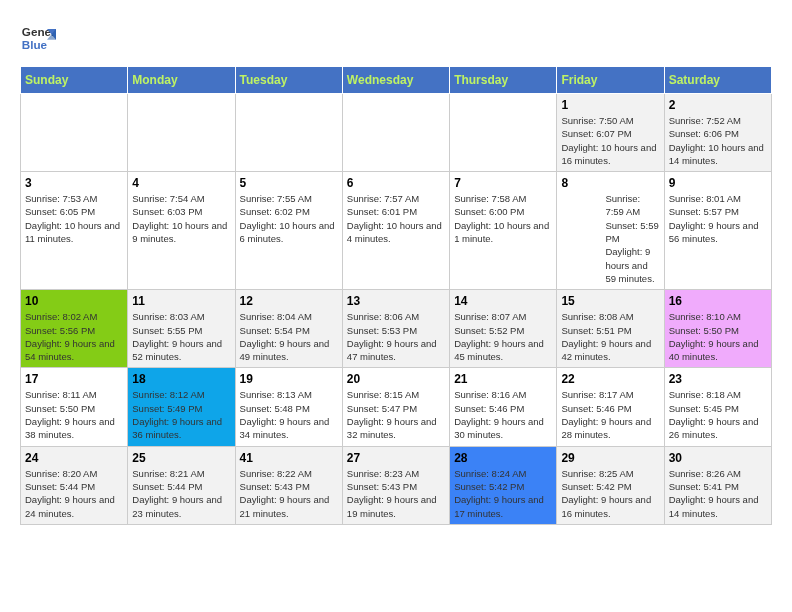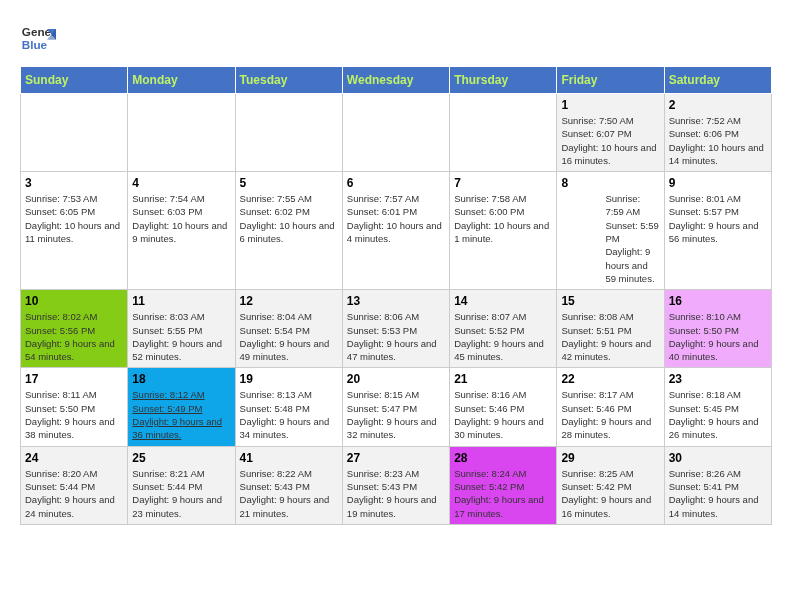--- a/index.html
+++ b/index.html
@@ -218,21 +218,21 @@
       </tr>
       <tr>
         <td style="background: rgb(255, 255, 255);">
           <div class="day-num">17</div>
           <div class="day-info" style="white-space: pre-line;">Sunrise: 8:11 AM
 Sunset: 5:50 PM
 Daylight: 9 hours and 38 minutes.</div>
         </td>
         <td style="background: #0ea5e9;">
           <div class="day-num">18</div>
-          <div class="day-info" style="white-space: pre-line; text-decoration: underline;">Sunrise: 8:12 AM
+          <div class="day-info" style="white-space: pre-line;">Sunrise: 8:12 AM
 Sunset: 5:49 PM
 Daylight: 9 hours and 36 minutes.</div>
         </td>
         <td style="background: rgb(255, 255, 255);">
           <div class="day-num">19</div>
           <div class="day-info" style="white-space: pre-line;">Sunrise: 8:13 AM
 Sunset: 5:48 PM
 Daylight: 9 hours and 34 minutes.</div>
         </td>
         <td style="background: rgb(255, 255, 255);">
@@ -278,21 +278,21 @@
           <div class="day-info" style="white-space: pre-line;">Sunrise: 8:22 AM
 Sunset: 5:43 PM
 Daylight: 9 hours and 21 minutes.</div>
         </td>
         <td style="background: rgb(242, 242, 242);">
           <div class="day-num">27</div>
           <div class="day-info" style="white-space: pre-line;">Sunrise: 8:23 AM
 Sunset: 5:43 PM
 Daylight: 9 hours and 19 minutes.</div>
         </td>
-        <td style="background: #d946ef;">
+        <td style="background: #3b82f6;">
           <div class="day-num">28</div>
           <div class="day-info" style="white-space: pre-line;">Sunrise: 8:24 AM
 Sunset: 5:42 PM
 Daylight: 9 hours and 17 minutes.</div>
         </td>
         <td style="background: rgb(242, 242, 242);">
           <div class="day-num">29</div>
           <div class="day-info" style="white-space: pre-line;">Sunrise: 8:25 AM
 Sunset: 5:42 PM
 Daylight: 9 hours and 16 minutes.</div>

